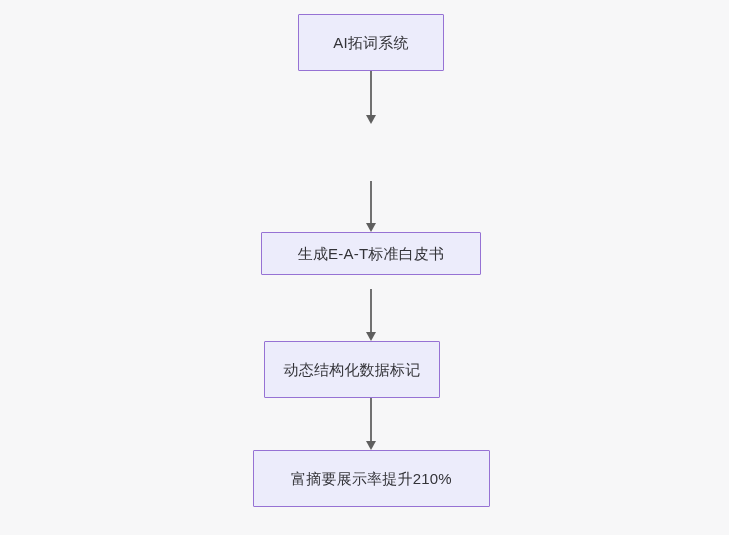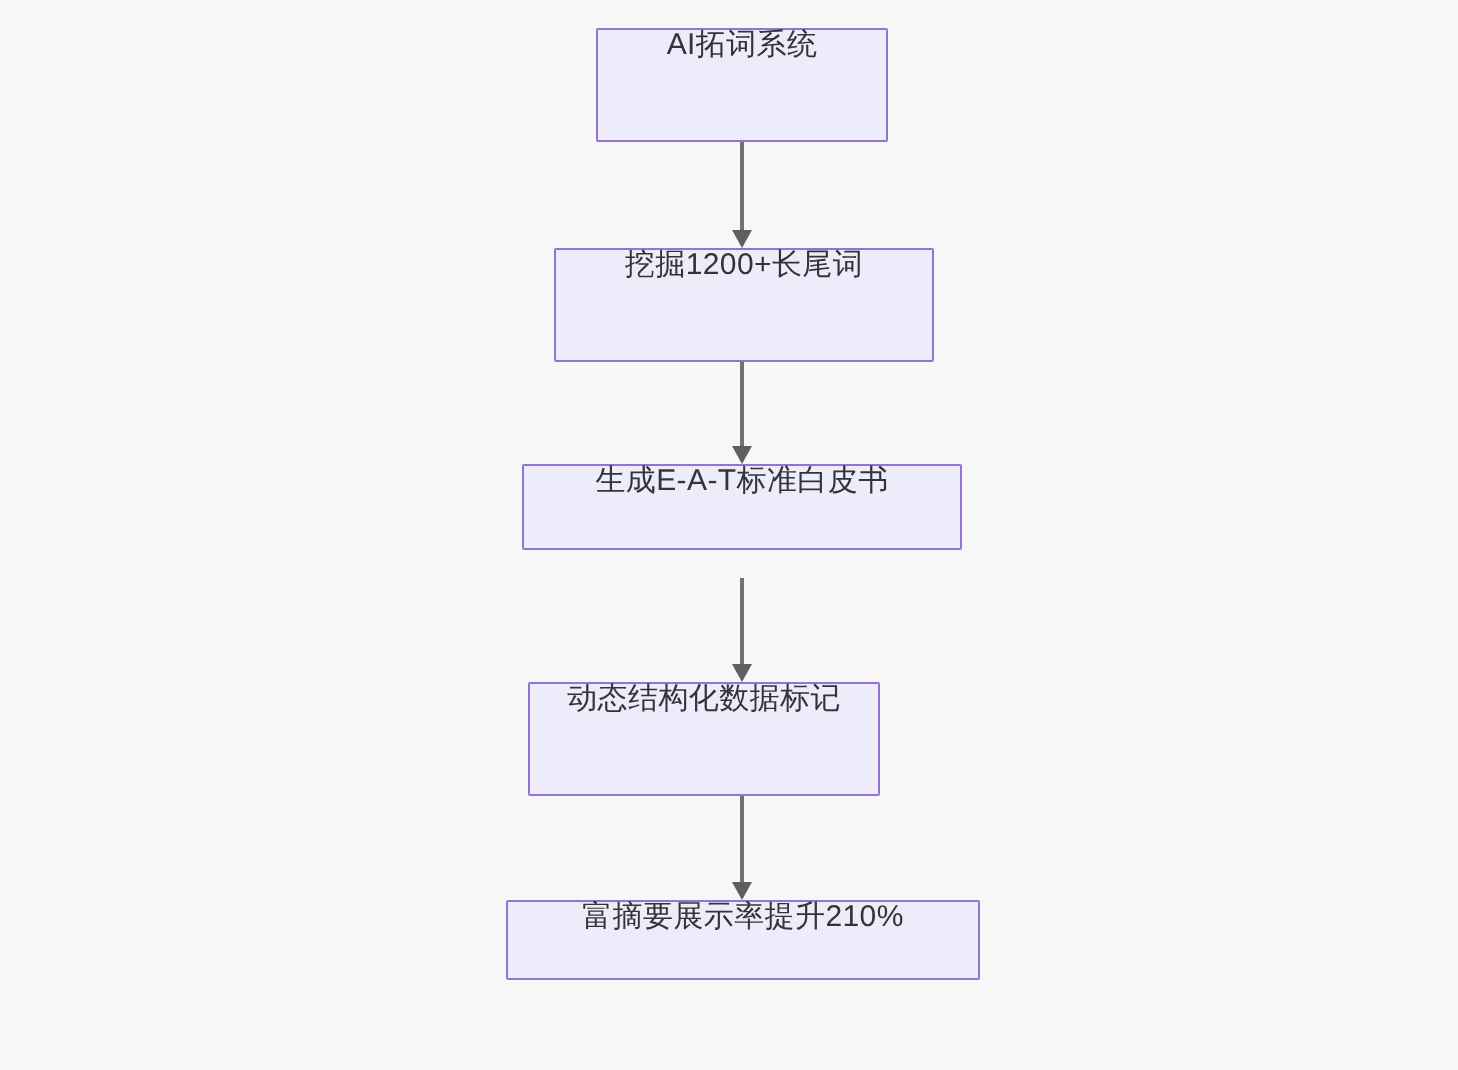--- a/index.html
+++ b/index.html
@@ -19,20 +19,21 @@
     height: 535px;
     background: #f7f7f8;
   }
   .node {
     position: absolute;
     box-sizing: border-box;
     background: #ececfb;
     border: 1.6px solid #9672d4;
     border-radius: 1px;
     display: flex;
+    align-items: center;
     justify-content: center;
     color: #333338;
     font-size: 15px;
     letter-spacing: 0.2px;
     white-space: nowrap;
     line-height: 1;
   }
   .node-label {
     display: block;
     padding: 0 6px;
@@ -81,29 +82,26 @@
 
   <div class="edge" style="left:371px; top:398px;">
     <div class="edge-line" style="height:43px;"></div>
     <div class="edge-head" style="top:43px;"></div>
   </div>
 
   <div class="node" style="left:298px; top:14px; width:146px; height:57px;">
     <span class="node-label">AI拓词系统</span>
   </div>
 
-  <div class="node" style="left:277px; top:124px; width:190px; height:57px;">
-    <span class="node-label">挖掘1200+长尾词</span>
-  </div>
 
   <div class="node" style="left:261px; top:232px; width:220px; height:43px;">
     <span class="node-label">生成E-A-T标准白皮书</span>
   </div>
 
   <div class="node" style="left:264px; top:341px; width:176px; height:57px;">
     <span class="node-label">动态结构化数据标记</span>
   </div>
 
-  <div class="node" style="left:253px; top:450px; width:237px; height:40px;">
+  <div class="node" style="left:253px; top:450px; width:237px; height:57px;">
     <span class="node-label">富摘要展示率提升210%</span>
   </div>
 
 </div>
 
 </body></html>

